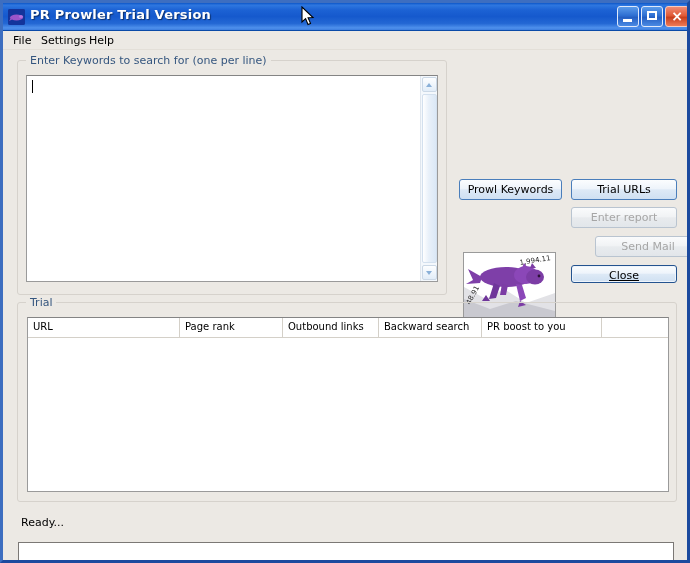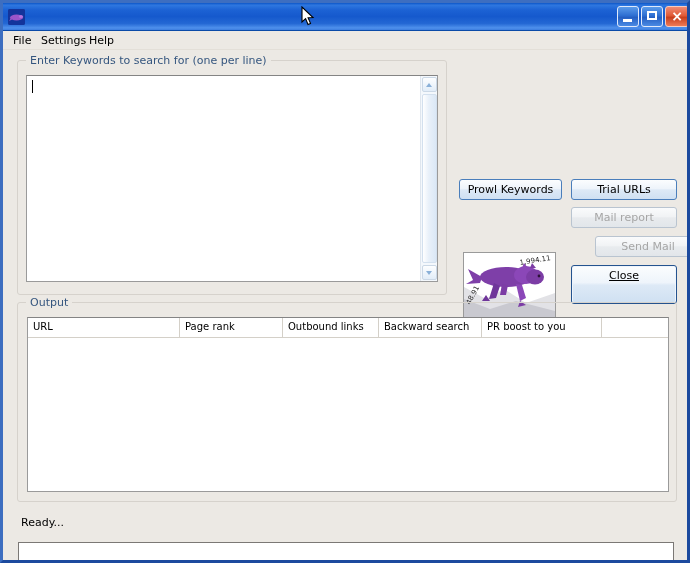--- a/index.html
+++ b/index.html
@@ -368,20 +368,21 @@
 
   <div class="titlebar">
     <div class="title-icon">
       <svg width="17" height="16" viewBox="0 0 17 16">
         <rect width="17" height="16" fill="#13349b"></rect>
         <ellipse cx="8.5" cy="8.5" rx="6.5" ry="3" fill="#9b55c9"></ellipse>
         <ellipse cx="13" cy="7.5" rx="2" ry="1.6" fill="#b273dd"></ellipse>
         <path d="M3 9 L1 12 L4 10.5 Z" fill="#9b55c9"></path>
       </svg>
     </div>
+    <div class="title-text">PR Prowler Trial Version</div>
     <div class="winbtns">
       <div class="winbtn">
         <div class="minbar"></div>
       </div>
       <div class="winbtn">
         <div class="maxbox"></div>
       </div>
       <div class="winbtn close">
         <div class="xmark">×</div>
       </div>
@@ -409,23 +410,23 @@
           <div class="arw dn">
               <i></i>
             </div>
         </div>
       </div>
     </div>
 
 
     <div class="btn" style="left:456px; top:129px; width:103px; height:21px;">Prowl Keywords</div>
     <div class="btn" style="left:568px; top:129px; width:106px; height:21px;">Trial URLs</div>
-    <div class="btn disabled" style="left:568px; top:157px; width:106px; height:21px;">Mail report</div>
+    <div class="btn disabled" style="left:568px; top:157px; width:106px; height:21px;">Enter report</div>
     <div class="btn disabled" style="left:568px; top:186px; width:106px; height:21px;margin-left:24px;">Send Mail</div>
-    <div class="btn default" style="left:568px; top:215px; width:106px; height:39px;text-decoration:underline;">Close</div>
+    <div class="btn default" style="left:568px; top:215px; width:106px; height:18px;text-decoration:underline;">Close</div>
 
     <div class="logo">
       <svg width="91" height="64" viewBox="0 0 91 64">
         <rect width="91" height="64" fill="#ffffff"></rect>
         <path d="M0 34 L22 46 L40 36 L62 50 L91 40 L91 64 L0 64 Z" fill="#e2e2e6"></path>
         <path d="M0 46 L26 56 L52 48 L91 58 L91 64 L0 64 Z" fill="#c9c9d0"></path>
         <text x="56" y="12" font-family="DejaVu Sans, sans-serif" font-size="7" fill="#2a2a2a" transform="rotate(-9 56 12)">1,994.11</text>
         <text x="6" y="52" font-family="DejaVu Sans, sans-serif" font-size="7" fill="#2a2a2a" transform="rotate(-62 6 52)">48.91</text>
         <g>
           <ellipse cx="42" cy="24" rx="26" ry="10" fill="#7e3fa8"></ellipse>
@@ -439,21 +440,21 @@
           <path d="M52 31 L56 48 L62 45 L58 32 Z" fill="#8b47b8"></path>
           <path d="M38 31 L36 42 L42 42 L44 32 Z" fill="#7c3da5"></path>
           <path d="M22 42 L18 48 L26 48 Z" fill="#6f369a"></path>
           <path d="M56 48 L54 54 L62 52 Z" fill="#7c3da5"></path>
         </g>
       </svg>
     </div>
     <div class="dots">. . . . . . . . . . . . . . . . . .</div>
 
     <div class="group" id="grp-output">
-      <div class="group-label">Output</div>
+      <div class="group-label">Trial</div>
       <div class="listview">
         <div class="lv-head">
           <div class="lv-th" style="width:152px">URL</div>
           <div class="lv-th" style="width:103px">Page rank</div>
           <div class="lv-th" style="width:96px">Outbound links</div>
           <div class="lv-th" style="width:103px">Backward search</div>
           <div class="lv-th" style="width:120px">PR boost to you</div>
           <div class="lv-th" style="width:66px;border-right:none"></div>
         </div>
         <div></div>

